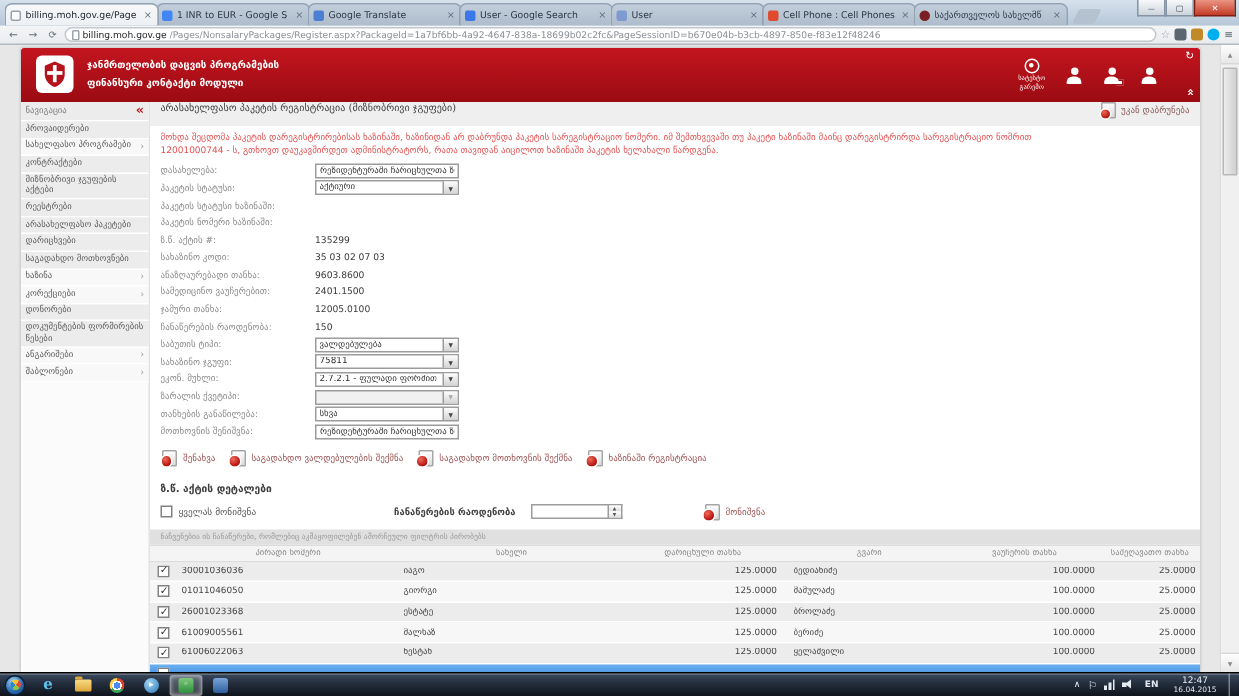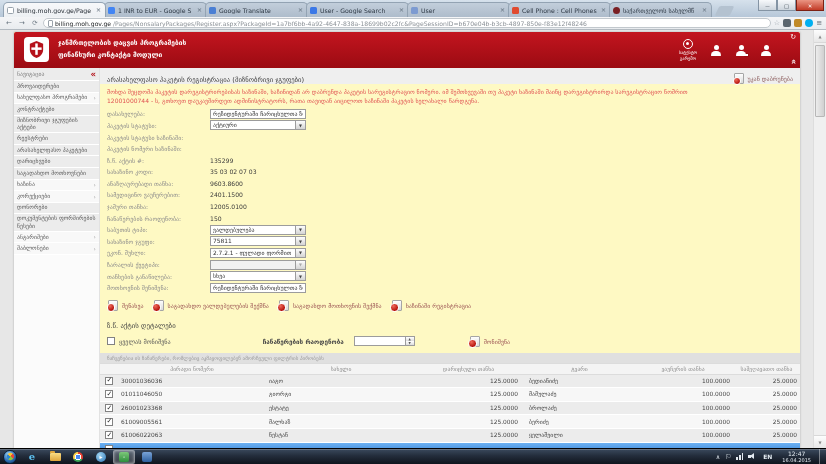--- a/index.html
+++ b/index.html
@@ -32,21 +32,21 @@
   .url-path{color:#8b9197;font-size:6.1px;white-space:nowrap;overflow:hidden;flex:1}
   .starb{color:#97a0a8;font-size:7px;flex:none}.starb::after{content:"☆"}
   .ext{width:8px;height:8px;border-radius:2px;flex:none}
   .ext.e1{background:#5b666f}
   .ext.e2{background:#c08a28}
   .ext.e3{background:#00aff0;border-radius:50%}
   .menub{color:#5b666f;font-size:7px;flex:none}.menub::after{content:"≡"}
 
   
   .viewport{position:absolute;top:30px;left:0;width:826px;height:418px;background:#e7e7e7;overflow:hidden}
-  .site{position:absolute;left:14px;top:2px;width:786px;height:416px;background:#fef9c3;box-shadow:0 0 2px rgba(0,0,0,.25);overflow:hidden}
+  .site{position:absolute;left:14px;top:2px;width:786px;height:416px;background:#ffffff;box-shadow:0 0 2px rgba(0,0,0,.25);overflow:hidden}
   .site-header{height:36px;background:linear-gradient(180deg,#c3151f,#9b0b12);position:relative;color:#fff;border-radius:2px 2px 0 0}
   .logo{position:absolute;left:10px;top:5px;width:25px;height:25px;background:#fff;border-radius:4px;display:flex;align-items:center;justify-content:center}
   .site-title{position:absolute;left:44px;top:6px;font-size:6.6px;font-weight:bold;line-height:1.75}
   .site-nav{position:absolute;left:322px;top:0;height:100%;display:flex;align-items:center;gap:11px;font-size:6.6px}
   .site-nav span{cursor:pointer}
   .hdr-right{position:absolute;right:28px;top:0;height:100%;display:flex;align-items:center;gap:13px}
   .env{display:flex;flex-direction:column;align-items:center;font-size:4.4px;line-height:1.25;text-align:center}
   .env-ico{width:10px;height:10px;border:1.3px solid #fff;border-radius:50%;margin-bottom:1px;position:relative}
   .env-ico::after{content:"";position:absolute;left:2.4px;top:2.4px;width:3px;height:3px;border-radius:50%;background:#fff}
   .person{width:12px;height:11px;position:relative}
@@ -58,40 +58,40 @@
 
   .site-body{display:flex;height:380px}
   .sidebar{width:86px;background:#fbfbfb;border-right:1px solid #e2e2e2;font-size:5.8px;color:#5a5a5a;flex:none}
   .sb-head{height:13px;background:#ececec;border-bottom:1px solid #fff;display:flex;align-items:center;justify-content:space-between;padding:0 3px;color:#7b7b7b}
   .sb-collapse{color:#b3121a;font-weight:bold;font-size:8.5px;cursor:pointer}.sb-collapse::after{content:"«"}
   .sb-item{min-height:11.6px;background:#ececec;border-bottom:1px solid #fff;display:flex;align-items:center;justify-content:space-between;padding:1px 3px;cursor:pointer;line-height:1.25}
   .sb-item.expandable{background:#f8f8f8}
   .sb-arr{color:#9a9a9a;font-size:6px}.sb-arr::after{content:"›"}
 
   .content{flex:1;display:flex;flex-direction:column;overflow:hidden;min-width:0}
-  .content-titlebar{height:16px;background:#efefef;display:flex;align-items:flex-end;justify-content:space-between;padding:0 7px;flex:none}
+  .content-titlebar{height:16px;background:#efefef;display:flex;align-items:flex-start;justify-content:space-between;padding:0 7px;flex:none}
   .page-title{font-size:6.7px;color:#3d3d3d}
   .back-btn{display:flex;align-items:center;gap:3px;font-size:6px;color:#8a5a5a;cursor:pointer}
   .act-ico{width:10px;height:11px;background:linear-gradient(#fefefe,#d9d9d9);border:1px solid #a5a5a5;border-radius:1px;position:relative;flex:none}
   .act-ico::after{content:"";position:absolute;left:-2.5px;bottom:-2px;width:6.5px;height:6.5px;border-radius:50%;background:radial-gradient(circle at 35% 30%,#ef6a5a,#b5120c 70%);border:1px solid #fff}
   .warning{margin:4px 0 0 7px;width:608px;font-size:6px;line-height:1.42;color:#e05252}
   .form{margin:3px 0 0 7px}
   .frow{height:11.6px;display:flex;align-items:center}
   .flabel{width:103px;font-size:6px;color:#8b8b8b;flex:none}
   .fstatic{font-size:6.1px;color:#3a3a3a}
   .finput{width:96px;height:10px;border:1px solid #9c9c9c;font-size:5.9px;padding:0 2px;color:#333;background:#fff;font-family:inherit;border-radius:0}
   .fsel{width:96px;height:10px;border:1px solid #9c9c9c;background:#fff;position:relative;display:flex;align-items:center;padding:0 12px 0 2px;font-size:5.9px;color:#333;cursor:pointer}
   .fsel .txt{overflow:hidden;white-space:nowrap}
   .dd{position:absolute;right:0;top:0;width:10px;height:100%;background:linear-gradient(#fdfdfd,#d4d4d4);border-left:1px solid #9c9c9c;display:flex;align-items:center;justify-content:center;color:#444}
   .dd::after{content:"▼";font-size:3.8px}
   .fsel.disabled{background:#f1f1f1}
   .fsel.disabled .dd{color:#aaa}
   .actions{display:flex;gap:10px;margin:6px 0 0 8px;align-items:center}
   .action{display:flex;align-items:center;gap:4px;font-size:6px;color:#9a5252;cursor:pointer}
-  .details-head{margin:11px 0 0 7px;font-size:6.8px;font-weight:normal;color:#3d3d3d}
+  .details-head{margin:11px 0 0 7px;font-size:6.8px;font-weight:bold;color:#3d3d3d}
   .details-controls{margin:6px 0 0 7px;display:flex;align-items:center;height:12px}
   .cb{width:8px;height:8px;border:1px solid #828282;background:#fff;position:relative;flex:none}
   .cb.checked::after{content:"✓";position:absolute;top:-1.5px;left:0.5px;font-size:7px;color:#2e2e2e}
   .dc-label{font-size:6.2px;color:#555;margin-left:4px}
   .dc-count{font-size:6.3px;color:#444;margin-left:92px;font-weight:bold}
   .numwrap{display:flex;margin-left:10px}
   .numin{width:52px;height:10px;border:1px solid #9c9c9c;font-size:6px;padding:0 2px;font-family:inherit}
   .spin{width:9px;height:10px;border:1px solid #9c9c9c;border-left:none;display:flex;flex-direction:column}
   .spin i{flex:1;display:flex;align-items:center;justify-content:center;background:linear-gradient(#fff,#ddd);color:#555}
   .spin .up::after{content:"▲";font-size:3px}

